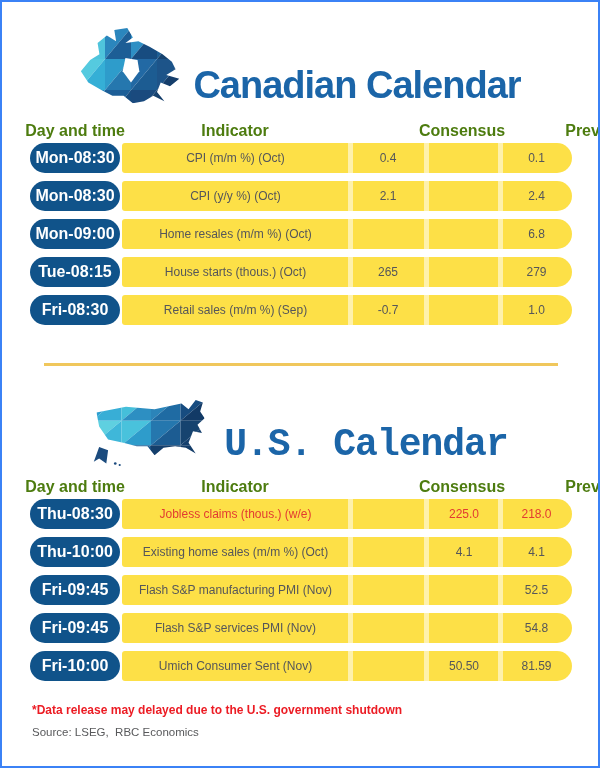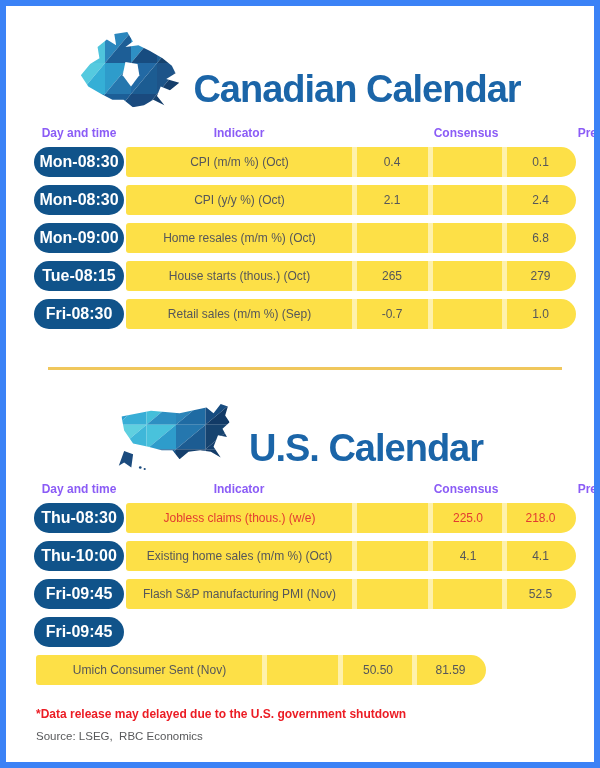--- a/index.html
+++ b/index.html
@@ -5,45 +5,45 @@
   html, body { margin: 0; padding: 0; }
   body {
     width: 600px; height: 768px;
     font-family: "Liberation Sans", sans-serif;
     background: #ffffff;
   }
   .page {
     position: relative;
     width: 600px; height: 768px;
     box-sizing: border-box;
-    border: 6px solid #3b82f6;
+    border: 2px solid #3b82f6;
     background: #ffffff;
     overflow: hidden;
   }
 
   
   .sec-head { display: flex; align-items: center; justify-content: center; }
   .ca .sec-head { padding-top: 26px; gap: 10px; }
   .us .sec-head { padding-top: 30px; gap: 14px; }
   .map-ca { width: 104px; height: 94px; }
   .map-us { width: 118px; height: 74px; }
   .title {
     font-size: 38px; font-weight: bold; color: #1B65A8;
     letter-spacing: -1px; white-space: nowrap;
   }
   .ca .title { margin-top: 20px; }
-  .us .title { margin-top: 22px; }
+  .us .title { margin-top: 22px; font-family: Liberation Mono, monospace; }
 
   
   .cal { width: 542px; margin-left: 28px; }
   .thead { position: relative; height: 15px; }
   .us .thead { margin-top: 8px; }
   .thead span {
     position: absolute; top: 0; transform: translateX(-50%);
-    font-size: 12px; font-weight: bold; color: #8b5cf6; white-space: nowrap;
+    font-size: 16px; font-weight: bold; color: #4d7c0f; white-space: nowrap;
   }
   .h1 { left: 45px; } .h2 { left: 205px; } .h3 { left: 355px; margin-top: 20px; }
   .h4 { left: 432px; } .h5 { left: 536px; margin-left: 33px; }
 
   .tbody { margin-top: 6px; }
   .row { display: flex; height: 30px; margin-bottom: 8px; }
   .pill {
     width: 90px; flex: none;
     background: #10538A; border-radius: 15px;
     color: #ffffff; font-size: 16px; font-weight: bold;
@@ -280,22 +280,32 @@
       <div class="cell c-rbc"></div>
       <div class="cell c-con"></div>
       <div class="cell c-prev">52.5</div>
       <i class="sep s1"></i>
       <i class="sep s2"></i>
       <i class="sep s3"></i>
     </div>
   </div>
           <div class="row">
     <div class="pill">Fri-09:45</div>
-  </div>
-          <div class="row">
+    <div class="band">
+      <div class="cell c-ind">Flash S&amp;P services PMI (Nov)</div>
+      <div class="cell c-rbc"></div>
+      <div class="cell c-con"></div>
+      <div class="cell c-prev">54.8</div>
+      <i class="sep s1"></i>
+      <i class="sep s2"></i>
+      <i class="sep s3"></i>
+    </div>
+  </div>
+          <div class="row">
+    <div class="pill">Fri-10:00</div>
     <div class="band">
       <div class="cell c-ind">Umich Consumer Sent (Nov)</div>
       <div class="cell c-rbc"></div>
       <div class="cell c-con">50.50</div>
       <div class="cell c-prev">81.59</div>
       <i class="sep s1"></i>
       <i class="sep s2"></i>
       <i class="sep s3"></i>
     </div>
   </div>

